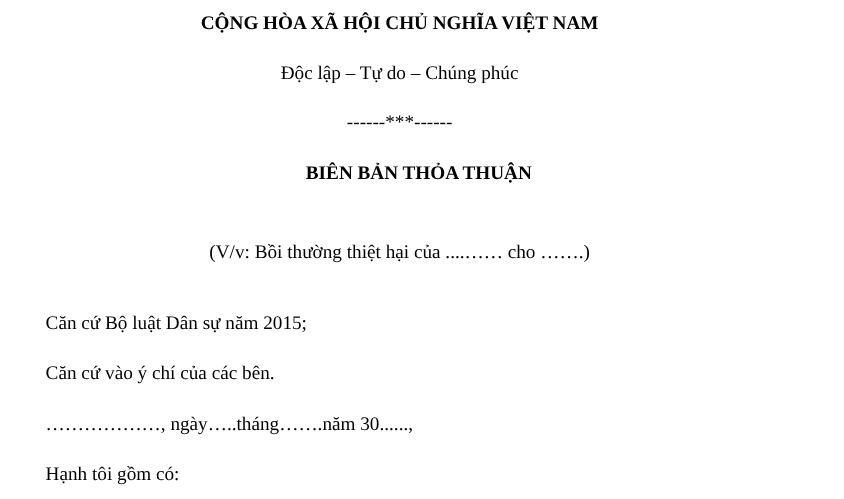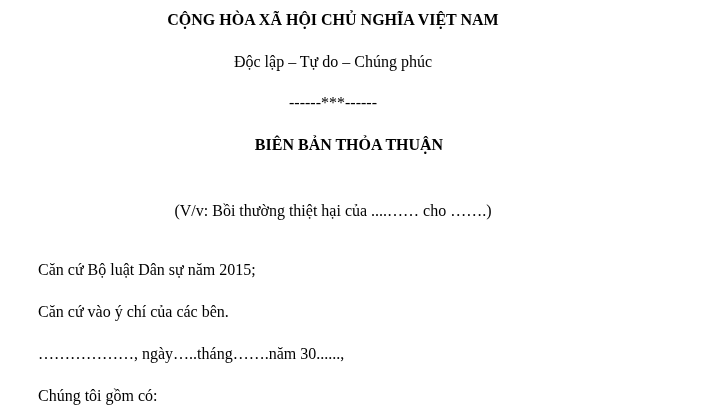--- a/index.html
+++ b/index.html
@@ -16,14 +16,14 @@
 <div>
   <div class="line center bold" style="top:10px;">CỘNG HÒA XÃ HỘI CHỦ NGHĨA VIỆT NAM</div>
   <div class="line center" style="top:52px;">Độc lập – Tự do – Chúng phúc</div>
   <div class="line center" style="top:93px;">------***------</div>
   <div class="line center bold" style="top:135px;padding-left:16px;">BIÊN BẢN THỎA THUẬN</div>
   <div class="line center" style="top:189px;margin-top:12px;">(V/v: Bồi thường thiệt hại của ....…… cho …….)</div>
 
   <div class="line left" style="top:260px;">Căn cứ Bộ luật Dân sự năm 2015;</div>
   <div class="line left" style="top:302px;">Căn cứ vào ý chí của các bên.</div>
   <div class="line left" style="top:344px;">………………, ngày…..tháng…….năm 30......,</div>
-  <div class="line left" style="top:386px;">Chúng tôi gồm có:</div>
+  <div class="line left" style="top:386px;">Hạnh tôi gồm có:</div>
 </div>
 
 </body></html>

